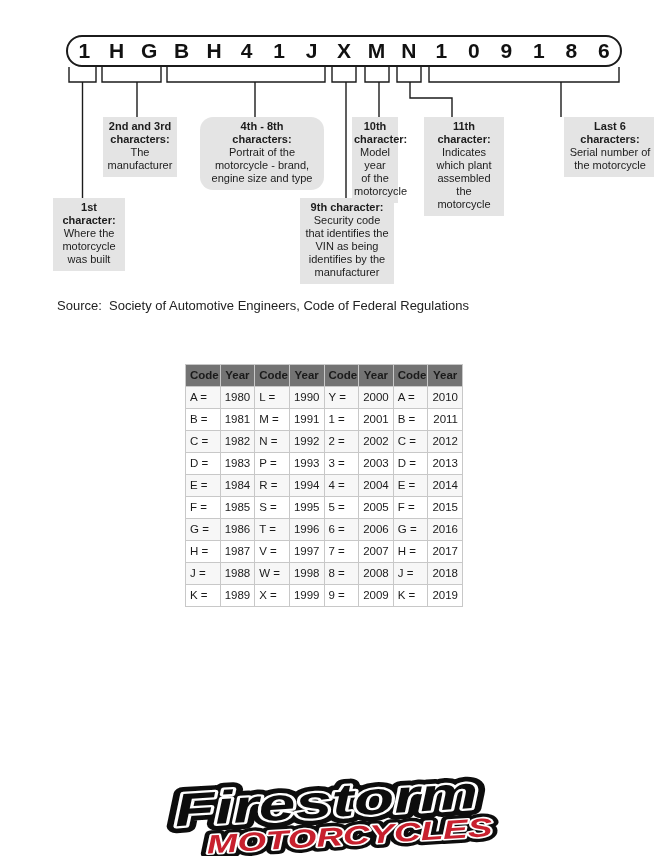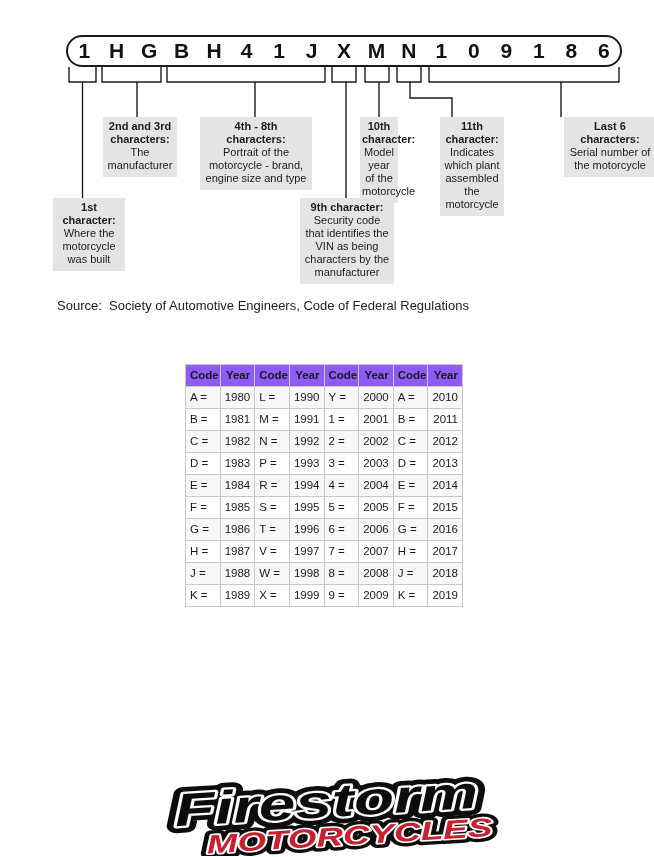--- a/index.html
+++ b/index.html
@@ -32,21 +32,21 @@
   
   .year-table{
     position:absolute;left:185px;top:364px;width:278px;
     border-collapse:collapse;table-layout:fixed;
     font-size:11.5px;color:#1a1a1a;
   }
   .year-table th,.year-table td{
     border:1px solid #c8c8c8;padding:3px 4px;line-height:15px;
     overflow:hidden;white-space:nowrap;
   }
-  .year-table th{font-weight:bold;text-align:right;background:#8b5cf6;}
+  .year-table th{font-weight:bold;text-align:center;background:#737373;}
   .year-table td:nth-child(odd){text-align:left;}
   .year-table td:nth-child(even){text-align:right;}
   .year-table tbody tr:nth-child(odd){background:#f7f7f7;}
   .year-table tbody tr:nth-child(even){background:#ffffff;}
   
   .help-message{
     position:absolute;left:0;top:658px;width:654px;text-align:center;
     font-size:20px;font-weight:bold;color:#000;line-height:25px;
   }
   
@@ -113,58 +113,58 @@
     <div class="co-title">
         <div>2nd and 3rd</div>
         <div>characters:</div>
       </div>
     <div class="co-body">
         <div>The</div>
         <div>manufacturer</div>
       </div>
   </div>
 
-  <div class="callout" style="left:200px;top:117px;width:112px;">
+  <div class="callout" style="left:200px;top:117px;width:124px;border-radius:13px;">
     <div class="co-title">
         <div>4th - 8th</div>
         <div>characters:</div>
       </div>
     <div class="co-body">
         <div>Portrait of the</div>
         <div>motorcycle - brand,</div>
         <div>engine size and type</div>
       </div>
   </div>
 
   <div class="callout" style="left:300px;top:198px;width:94px;">
     <div class="co-title">
         <div>9th character:</div>
       </div>
     <div class="co-body">
         <div>Security code</div>
         <div>that identifies the</div>
         <div>VIN as being</div>
-        <div>characters by the</div>
+        <div>identifies by the</div>
         <div>manufacturer</div>
       </div>
   </div>
 
-  <div class="callout" style="left:352px;top:117px;width:38px;margin-left:8px;">
+  <div class="callout" style="left:352px;top:117px;width:46px;">
     <div class="co-title">
         <div>10th</div>
         <div>character:</div>
       </div>
     <div class="co-body">
         <div>Model year</div>
         <div>of the</div>
         <div>motorcycle</div>
       </div>
   </div>
 
-  <div class="callout" style="left:424px;top:117px;width:64px;margin-left:16px;">
+  <div class="callout" style="left:424px;top:117px;width:80px;">
     <div class="co-title">
         <div>11th</div>
         <div>character:</div>
       </div>
     <div class="co-body">
         <div>Indicates</div>
         <div>which plant</div>
         <div>assembled</div>
         <div>the</div>
         <div>motorcycle</div>

